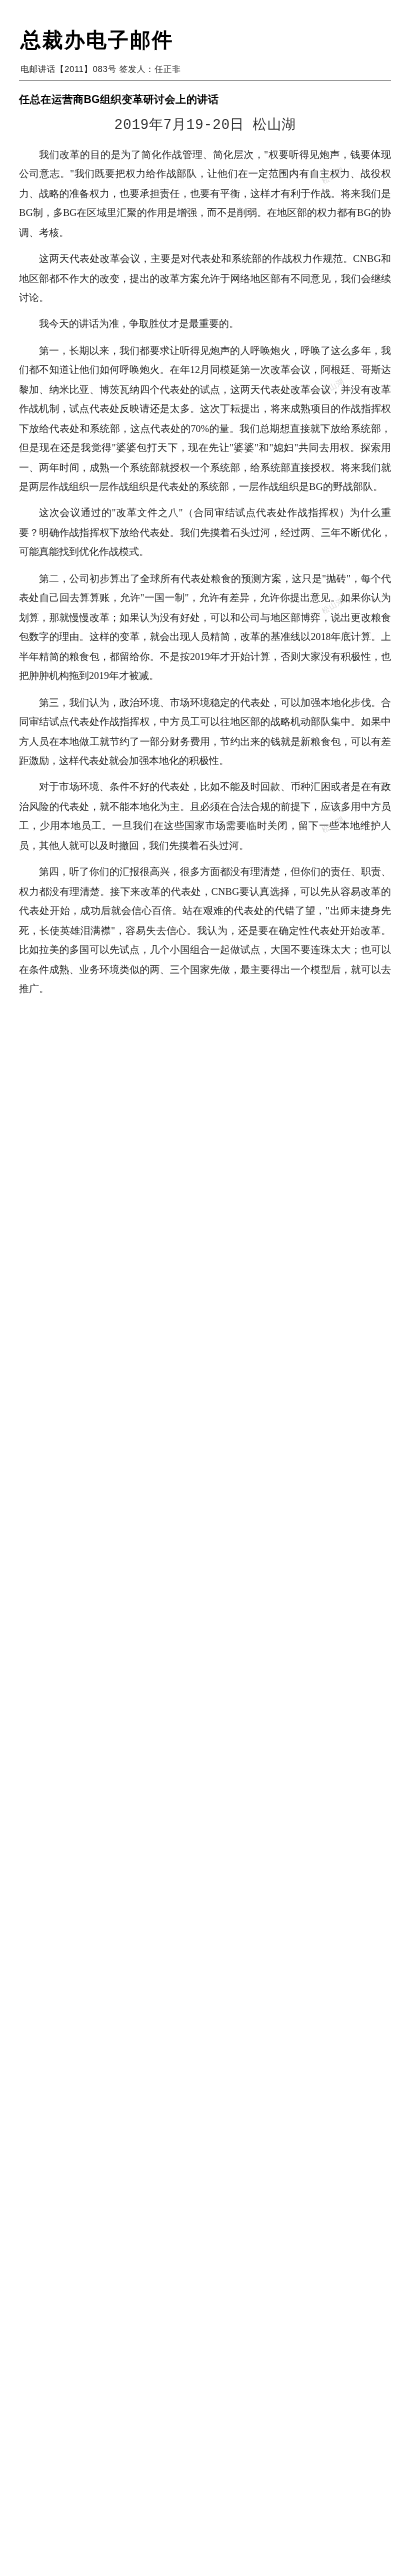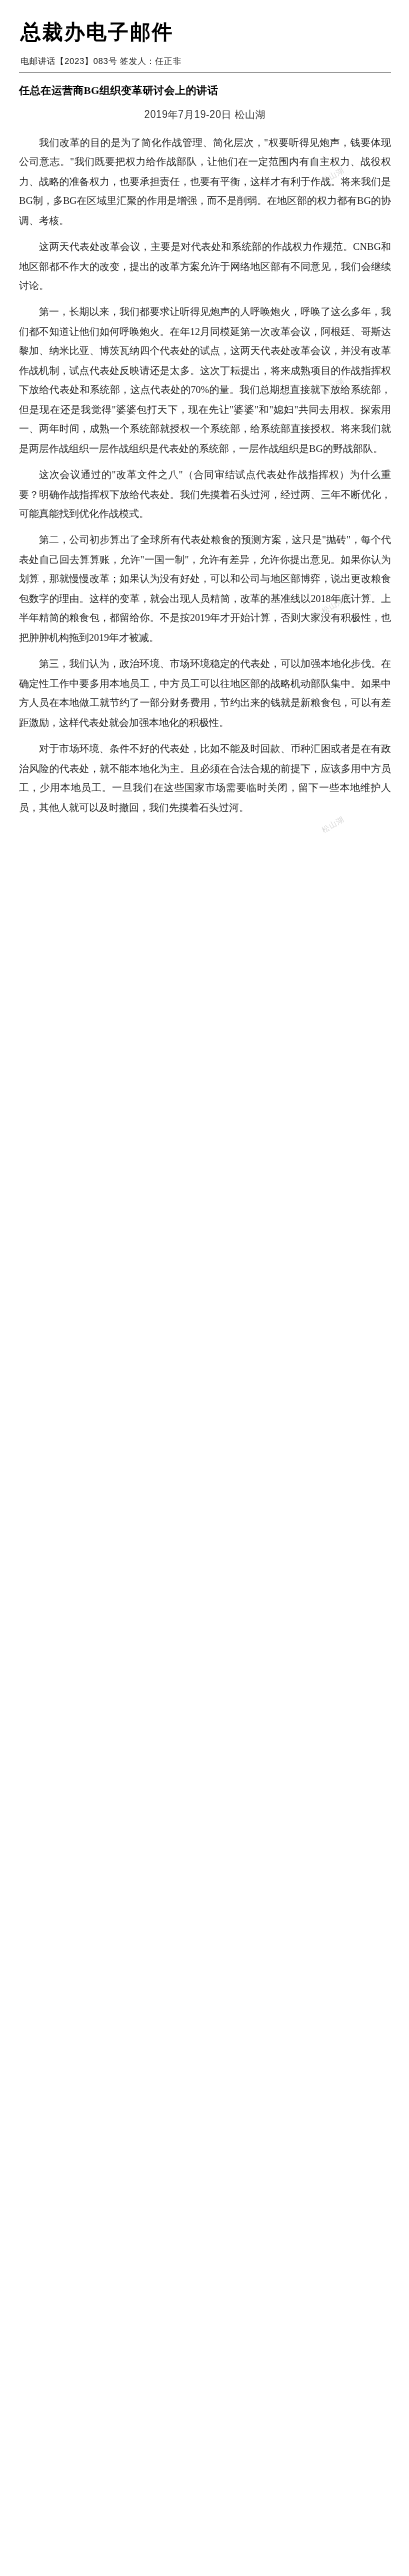--- a/index.html
+++ b/index.html
@@ -8,21 +8,21 @@
     background: #ffffff;
   }
   body {
     width: 410px;
     font-family: "Liberation Serif", "DejaVu Serif", serif;
     color: #1a1a1a;
   }
   .page {
     width: 410px;
     box-sizing: border-box;
-    padding: 17px 19px 27px 19px;
+    padding: 25px 19px 27px 19px;
     position: relative;
     overflow: hidden;
   }
   .doc-title {
     font-family: "Liberation Sans", "DejaVu Sans", sans-serif;
     font-weight: bold;
     font-size: 20.5px;
     letter-spacing: 1.4px;
     text-align: left;
     color: #000;
@@ -34,31 +34,31 @@
     color: #222;
     margin: 0 0 4.1px 1.4px;
     letter-spacing: 0.3px;
   }
   .rule {
     border: 0;
     border-top: 0.7px solid #999;
     margin: 4.1px 0 9.6px 0;
   }
   .headline {
-    font-family: Liberation Serif, serif;
+    font-family: Liberation Sans, sans-serif;
     font-weight: bold;
     font-size: 10.6px;
     line-height: 1.6;
     color: #000;
     margin: 0 0 8.2px 0;
     letter-spacing: 0.2px;
   }
   .dateline {
-    font-family: Liberation Sans, sans-serif;
-    font-size: 10px;
+    font-family: Liberation Mono, monospace;
+    font-size: 14px;
     color: #333;
     text-align: center;
     margin: 0 0 11px 0;
     letter-spacing: 0.3px;
   }
   p.body {
     font-size: 10px;
     line-height: 1.95;
     text-align: justify;
     text-justify: inter-ideograph;
@@ -80,36 +80,38 @@
     letter-spacing: 0.7px;
   }
 </style>
 </head>
 <body>
 
 <div class="page">
 
   <div class="doc-title">总裁办电子邮件</div>
 
-  <div class="meta-line">电邮讲话【2023】083号 签发人：任正非</div>
+  <div class="meta-line">电邮讲话【2011】083号 签发人：任正非</div>
 
   <hr class="rule">
 
   <div class="headline">任总在运营商BG组织变革研讨会上的讲话</div>
 
   <div class="dateline">2019年7月19-20日 松山湖</div>
 
   <div id="body-container">
       <p class="body">我们改革的目的是为了简化作战管理、简化层次，"权要听得见炮声，钱要体现公司意志。"我们既要把权力给作战部队，让他们在一定范围内有自主权力、战役权力、战略的准备权力，也要承担责任，也要有平衡，这样才有利于作战。将来我们是BG制，多BG在区域里汇聚的作用是增强，而不是削弱。在地区部的权力都有BG的协调、考核。</p>
       <p class="body">这两天代表处改革会议，主要是对代表处和系统部的作战权力作规范。CNBG和地区部都不作大的改变，提出的改革方案允许于网络地区部有不同意见，我们会继续讨论。</p>
+      <p class="body">我今天的讲话为准，争取胜仗才是最重要的。</p>
       <p class="body">第一，长期以来，我们都要求让听得见炮声的人呼唤炮火，呼唤了这么多年，我们都不知道让他们如何呼唤炮火。在年12月同模延第一次改革会议，阿根廷、哥斯达黎加、纳米比亚、博茨瓦纳四个代表处的试点，这两天代表处改革会议，并没有改革作战机制，试点代表处反映请还是太多。这次丁耘提出，将来成熟项目的作战指挥权下放给代表处和系统部，这点代表处的70%的量。我们总期想直接就下放给系统部，但是现在还是我觉得"婆婆包打天下，现在先让"婆婆"和"媳妇"共同去用权。探索用一、两年时间，成熟一个系统部就授权一个系统部，给系统部直接授权。将来我们就是两层作战组织一层作战组织是代表处的系统部，一层作战组织是BG的野战部队。</p>
       <p class="body">这次会议通过的"改革文件之八"（合同审结试点代表处作战指挥权）为什么重要？明确作战指挥权下放给代表处。我们先摸着石头过河，经过两、三年不断优化，可能真能找到优化作战模式。</p>
       <p class="body">第二，公司初步算出了全球所有代表处粮食的预测方案，这只是"抛砖"，每个代表处自己回去算算账，允许"一国一制"，允许有差异，允许你提出意见。如果你认为划算，那就慢慢改革；如果认为没有好处，可以和公司与地区部博弈，说出更改粮食包数字的理由。这样的变革，就会出现人员精简，改革的基准线以2018年底计算。上半年精简的粮食包，都留给你。不是按2019年才开始计算，否则大家没有积极性，也把肿肿机构拖到2019年才被减。</p>
-      <p class="body">第三，我们认为，政治环境、市场环境稳定的代表处，可以加强本地化步伐。在确定性工作中要多用本地员工，中方员工可以往地区部的战略机动部队集中。如果中方人员在本地做工就节约了一部分财务费用，节约出来的钱就是新粮食包，可以有差距激励，这样代表处就会加强本地化的积极性。</p>
+      <p class="body">第三，我们认为，政治环境、市场环境稳定的代表处，可以加强本地化步伐。合同审结试点代表处作战指挥权，中方员工可以往地区部的战略机动部队集中。如果中方人员在本地做工就节约了一部分财务费用，节约出来的钱就是新粮食包，可以有差距激励，这样代表处就会加强本地化的积极性。</p>
       <p class="body">对于市场环境、条件不好的代表处，比如不能及时回款、币种汇困或者是在有政治风险的代表处，就不能本地化为主。且必须在合法合规的前提下，应该多用中方员工，少用本地员工。一旦我们在这些国家市场需要临时关闭，留下一些本地维护人员，其他人就可以及时撤回，我们先摸着石头过河。</p>
+      <p class="body">第四，听了你们的汇报很高兴，很多方面都没有理清楚，但你们的责任、职责、权力都没有理清楚。接下来改革的代表处，CNBG要认真选择，可以先从容易改革的代表处开始，成功后就会信心百倍。站在艰难的代表处的代错了望，"出师未捷身先死，长使英雄泪满襟"，容易失去信心。我认为，还是要在确定性代表处开始改革。比如拉美的多国可以先试点，几个小国组合一起做试点，大国不要连珠太大；也可以在条件成熟、业务环境类似的两、三个国家先做，最主要得出一个模型后，就可以去推广。</p>
     </div>
 
   <div id="watermark-container">
       <span class="wm" style="left: 321px; top: 171px;">松山湖</span>
       <span class="wm" style="left: 321px; top: 382px;">松山湖</span>
       <span class="wm" style="left: 321px; top: 601px;">松山湖</span>
       <span class="wm" style="left: 321px; top: 820px;">松山湖</span>
       <span class="wm" style="left: 321px; top: 1038px;">松山湖</span>
     </div>
 </div>

